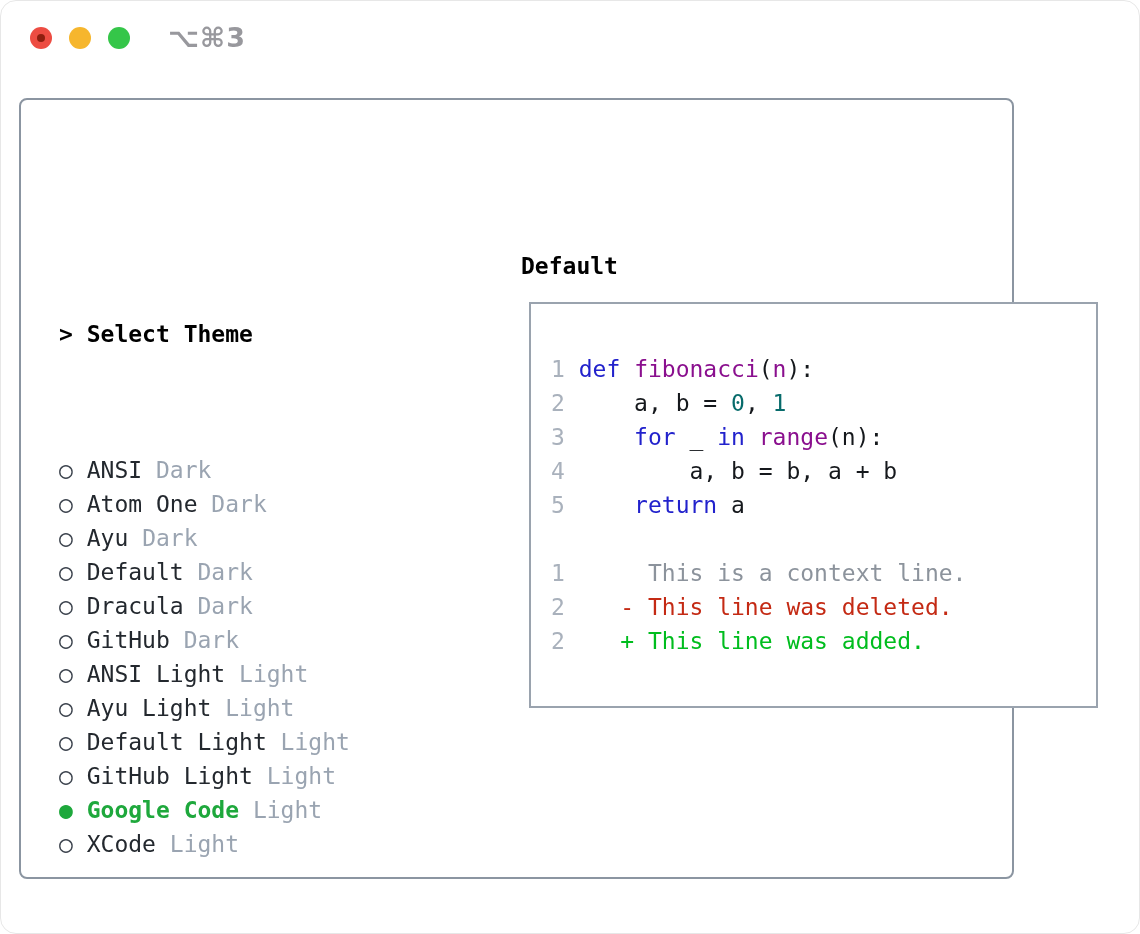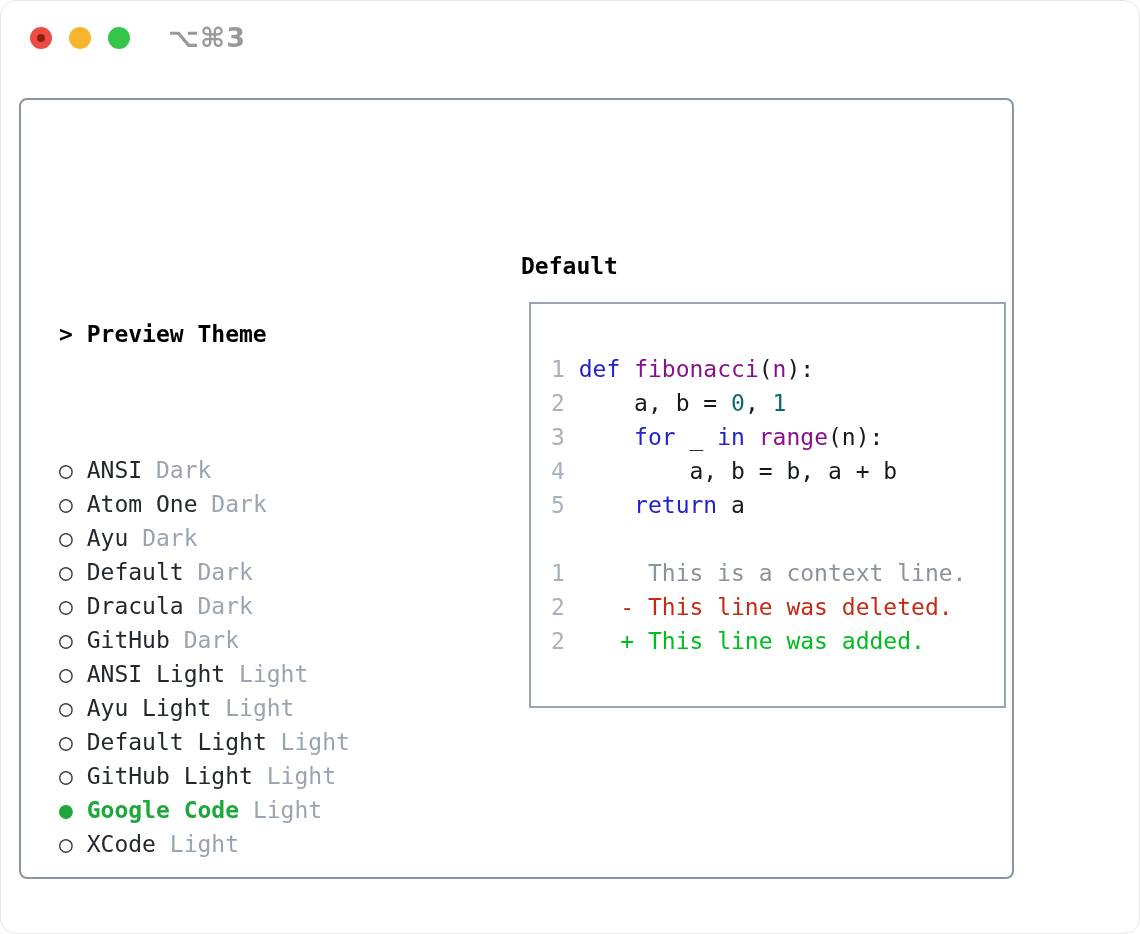--- a/index.html
+++ b/index.html
@@ -28,21 +28,21 @@
   .hdr { font-weight:bold; color:#000; }
   .hdr-prefix { margin-right:1ch; }
   .marker { color:var(--marker); }
   .marker.sel { color:var(--green); }
   .tname { color:var(--text);text-align:center; }
   .tname.sel { color:var(--green);font-weight:bold; }
   .tvariant { color:var(--muted); }
   
   .preview-title { position:absolute; left:500px; top:149px; font-size:23px; line-height:34px;
     font-weight:bold; color:#000; }
-  .preview-box { position:absolute; left:508px; top:202px; width:477px; height:406px;
+  .preview-box { position:absolute; left:508px; top:202px; width:569px; height:406px;
     border:2px solid var(--preview-border); background:#fff; overflow:hidden; }
   .code { padding:48px 0 0 20px; font-size:23px; line-height:34px; white-space:pre; }
   .code-line { min-height:34px; }
   .ln  { color:var(--ln); }
   .tok-pl  { color:var(--code-text); }
   .tok-kw  { color:var(--kw); }
   .tok-fn  { color:var(--fn); }
   .tok-lit { color:var(--lit); }
   .tok-ctx { color:var(--ctx);text-align:center; }
   .tok-del { color:var(--del); }
@@ -56,21 +56,21 @@
   <div class="titlebar">
     <div class="tl tl-close"></div>
     <div class="tl tl-min"></div>
     <div class="tl tl-zoom"></div>
     <div class="shortcut">⌥⌘3</div>
   </div>
 
   <div class="panel">
 
     <div class="col-left">
-      <div class="row hdr"><span class="hdr-prefix">&gt;</span><span>Preview Theme</span></div>
+      <div class="row hdr"><span class="hdr-prefix">&gt;</span><span>Select Theme</span></div>
 
       <div id="theme-list"><div class="row"><span class="marker">○</span> <span class="tname">ANSI</span> <span class="tvariant">Dark</span></div><div class="row"><span class="marker">○</span> <span class="tname">Atom One</span> <span class="tvariant">Dark</span></div><div class="row"><span class="marker">○</span> <span class="tname">Ayu</span> <span class="tvariant">Dark</span></div><div class="row"><span class="marker">○</span> <span class="tname">Default</span> <span class="tvariant">Dark</span></div><div class="row"><span class="marker">○</span> <span class="tname">Dracula</span> <span class="tvariant">Dark</span></div><div class="row"><span class="marker">○</span> <span class="tname">GitHub</span> <span class="tvariant">Dark</span></div><div class="row"><span class="marker">○</span> <span class="tname">ANSI Light</span> <span class="tvariant">Light</span></div><div class="row"><span class="marker">○</span> <span class="tname">Ayu Light</span> <span class="tvariant">Light</span></div><div class="row"><span class="marker">○</span> <span class="tname">Default Light</span> <span class="tvariant">Light</span></div><div class="row"><span class="marker">○</span> <span class="tname">GitHub Light</span> <span class="tvariant">Light</span></div><div class="row"><span class="marker sel">●</span> <span class="tname sel">Google Code</span> <span class="tvariant">Light</span></div><div class="row"><span class="marker">○</span> <span class="tname">XCode</span> <span class="tvariant">Light</span></div></div>
 
       
       
 
       
 
       
       

